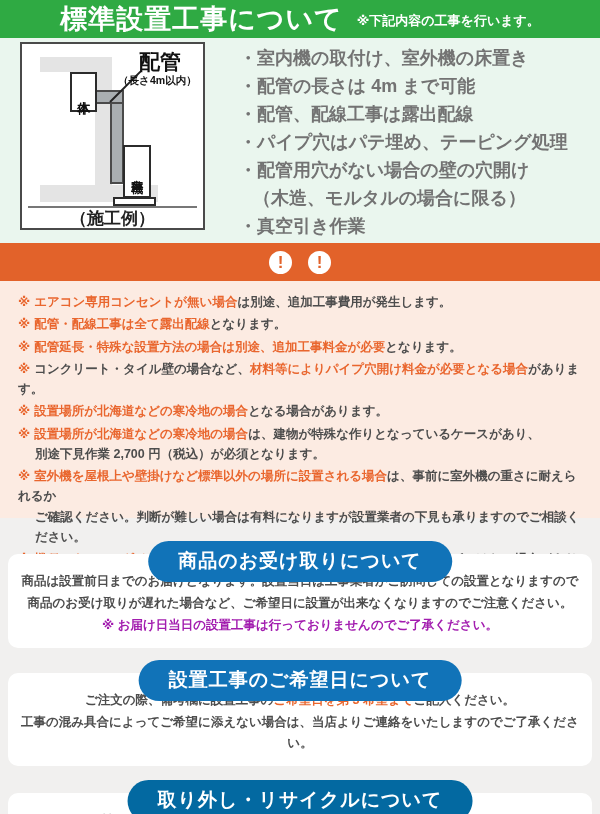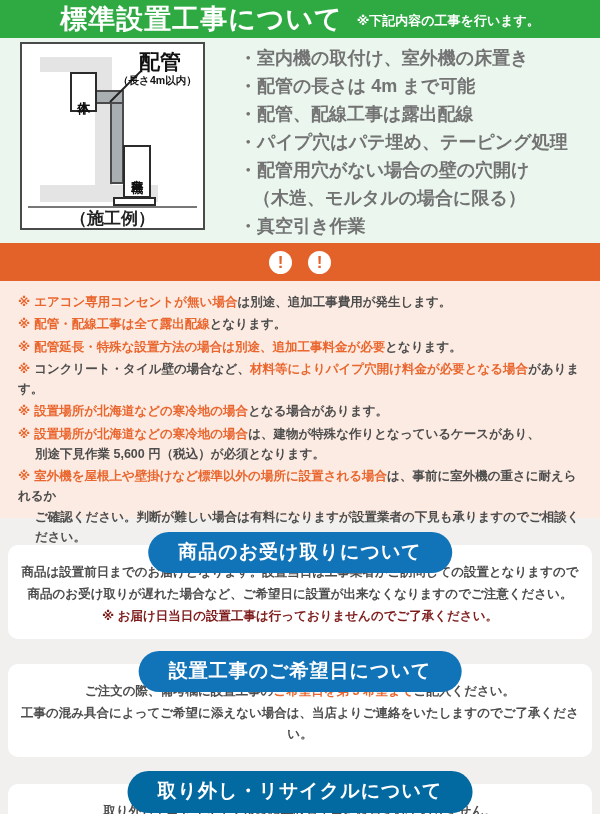--- a/index.html
+++ b/index.html
@@ -75,22 +75,22 @@
     padding:17px 10px 11px; font-size:12.5px; line-height:1.75;
   }
   .card .pill {
     position:absolute; top:-13px; left:50%; transform:translateX(-50%);
     color:#fff; font-size:19px; white-space:nowrap;
     padding:3px 30px 5px; border-radius:30px; letter-spacing:1px;
   }
   .pill-blue { background:#1173b8; }
   .pill-orange { background:#0369a1; }
   .card .accent { color:#e9662e; }
-  .card .warning { color:#7f1d1d; }
-  .card1 { margin-top:27px; }
+  .card .warning { color:#a21caf; }
+  .card1 { margin-top:36px; }
   .card2 { margin-top:25px; }
   .card3 { margin-top:27px; }
 </style>
 </head>
 <body>
 
 <div class="green-header">
   <span class="gh-title">標準設置工事について</span>
   <span class="gh-sub">※下記内容の工事を行います。</span>
 </div>
@@ -144,21 +144,21 @@
   <div class="note">
     <span class="mark">※</span><span class="pre">コンクリート・タイル壁の場合など、</span><span class="accent">材料等によりパイプ穴開け料金が必要となる場合</span><span>があります。</span>
     <div class="cont"></div>
   </div>
   <div class="note">
     <span class="mark">※</span><span class="pre"></span><span class="accent">設置場所が北海道などの寒冷地の場合</span><span>となる場合があります。</span>
     <div class="cont"></div>
   </div>
   <div class="note">
     <span class="mark">※</span><span class="pre"></span><span class="accent">設置場所が北海道などの寒冷地の場合</span><span>は、建物が特殊な作りとなっているケースがあり、</span>
-    <div class="cont">別途下見作業 5,600 円（税込）が必須となります。</div>
+    <div class="cont">別途下見作業 2,700 円（税込）が必須となります。</div>
   </div>
   <div class="note">
     <span class="mark">※</span><span class="pre"></span><span class="accent">室外機を屋根上や壁掛けなど標準以外の場所に設置される場合</span><span>は、事前に室外機の重さに耐えられるか</span>
     <div class="cont">ご確認ください。判断が難しい場合は有料になりますが設置業者の下見も承りますのでご相談ください。</div>
   </div>
   <div class="note">
     <span class="mark">※</span><span class="pre"></span><span class="accent">機種によって ( ダイキン製うるるとさららなど ) </span><span>、配管の穴を広げなければいけない場合があります。</span>
     <div class="cont">穴を広げることが出来ない壁や賃貸物件などは事前によくご確認をお願いいたします。</div>
   </div>
 </div>

